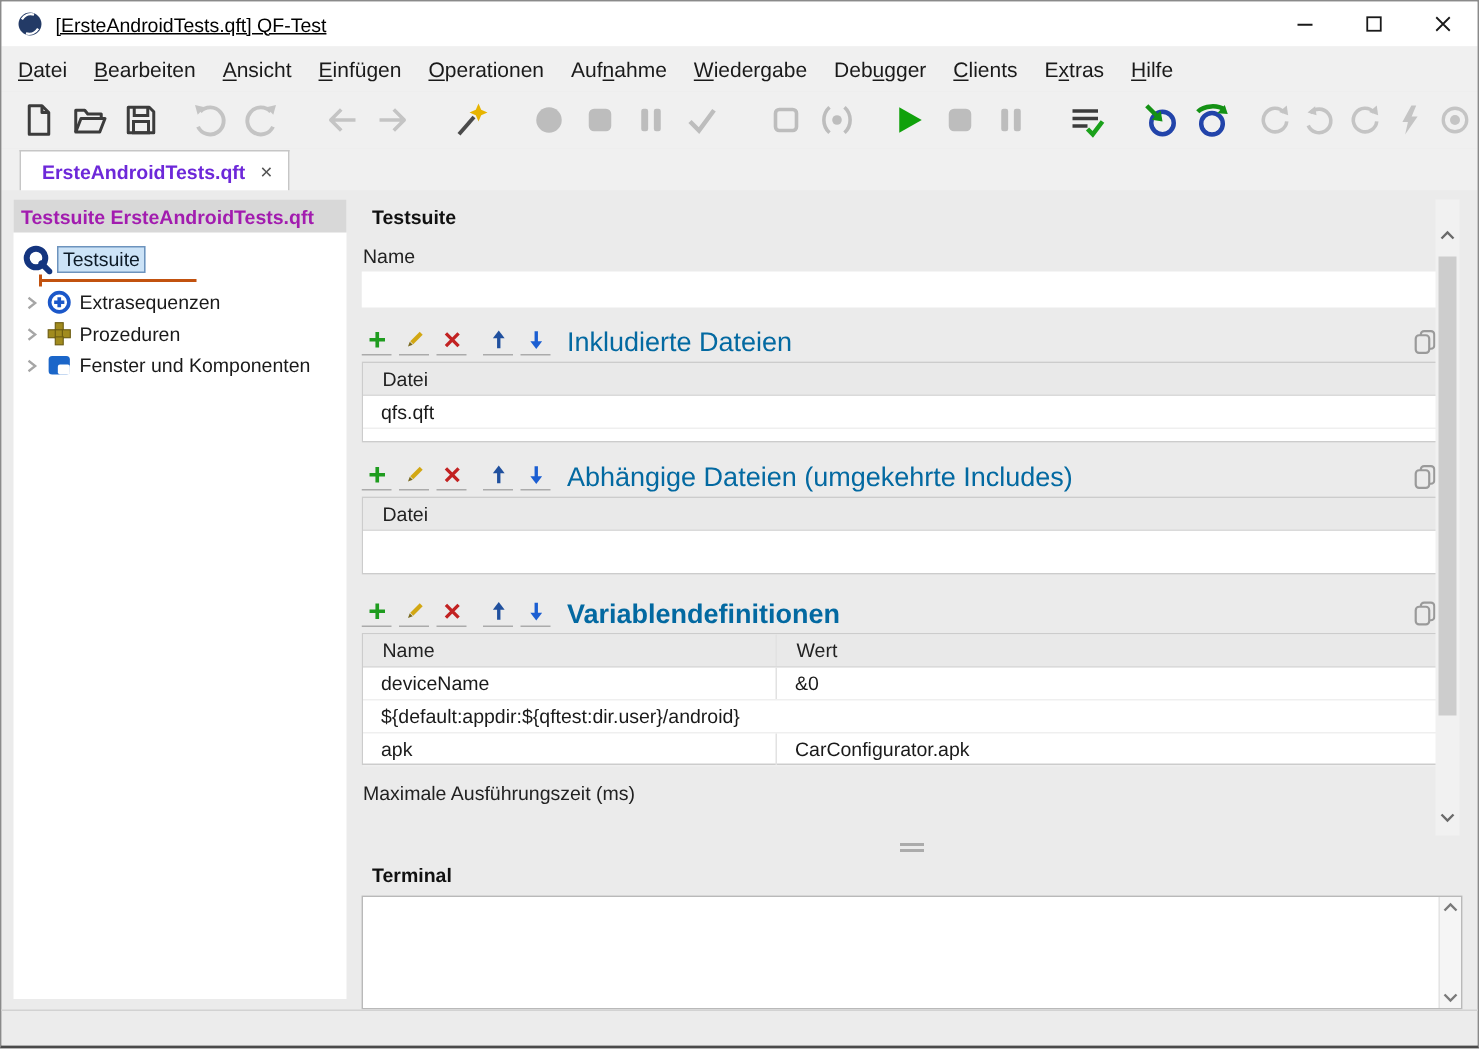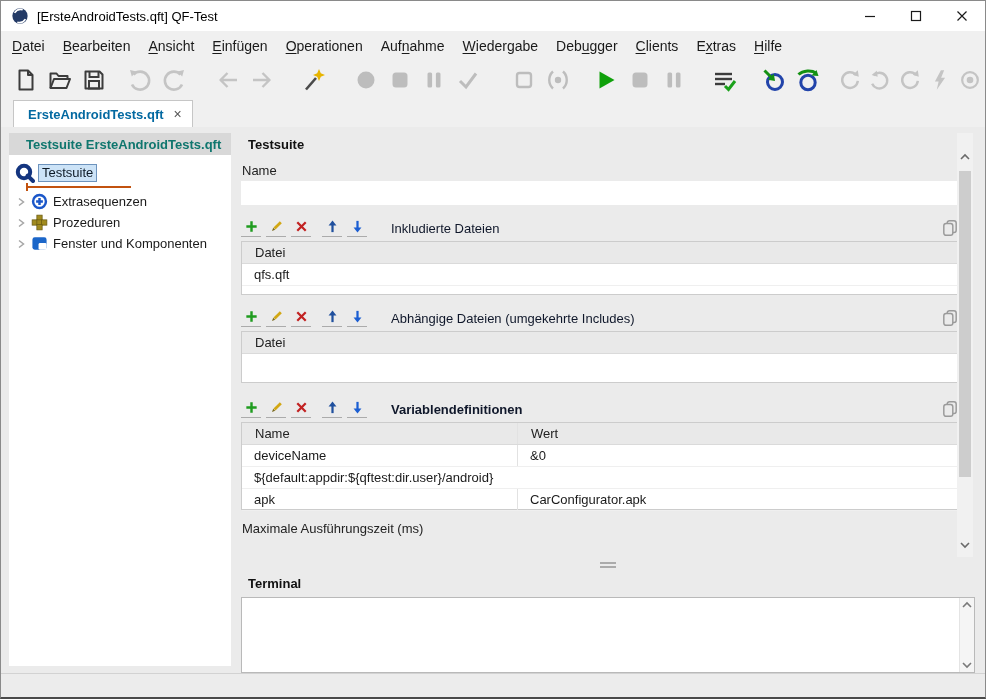--- a/index.html
+++ b/index.html
@@ -3,48 +3,48 @@
 <meta charset="utf-8">
 <style>
   * { box-sizing: border-box; margin: 0; padding: 0; }
   html,body { background:#cfcfcf; }
   body { font-family: "Liberation Sans", sans-serif; }
   .window {
     position: relative; width: 986px; height: 699px; background:#ebebeb;
     border:1px solid #8a8a8a; border-bottom:2px solid #4a4a4a; overflow:hidden;
   }
   
-  .titlebar { height:30px; background:#ffffff; display:flex; align-items:center; }
+  .titlebar { height:30px; background:#ffffff; display:flex; align-items:center;text-decoration:underline; }
   .titlebar .applogo { width:18px; height:18px; margin:0 8px 0 10px; }
   .titlebar .title { font-size:13px; color:#000; }
   .wincontrols { margin-left:auto; display:flex; height:100%; }
   .winbtn { width:46px; height:100%; display:flex; align-items:center; justify-content:center; }
   
   .menubar { height:30px; background:#f0f0f0; display:flex; align-items:center; padding-left:2px; }
   .menuitem { font-size:14px; color:#1a1a1a; padding:4px 9px; white-space:nowrap; }
   .mn { text-decoration:underline; text-underline-offset:2px; }
   
   .toolbar { height:38px; background:#f0f0f0; display:flex; align-items:center; padding-left:8px; }
   .tgroup { display:flex; align-items:center; }
   .tbtn { width:34px; height:32px; display:flex; align-items:center; justify-content:center; }
   .tbtn svg { width:26px; height:26px; }
   .sm .tbtn { width:30px; }
   .sm .tbtn svg { width:24px; height:24px; }
   
   .tabbar { height:28px; background:#f0f0f0; display:flex; align-items:flex-end; padding-left:12px; }
   .tab { background:#ffffff; border:1px solid #c6c6c6; border-bottom:none; height:27px;
          display:flex; align-items:center; padding:0 10px 0 14px; }
-  .tab .tlabel { font-size:13px; font-weight:bold; color:#0369a1; }
+  .tab .tlabel { font-size:13px; font-weight:bold; color:#6d28d9; }
   .tab .tclose { font-size:14px; color:#555; margin-left:10px; }
   
   .content { position:absolute; top:126px; left:0; right:0; height:547px; background:#ebebeb; }
   
   .treepanel { position:absolute; left:8px; top:6px; width:222px; height:533px; background:#ffffff; }
-  .treeheader { height:22px; background:#d8d8d8; font-size:13px; font-weight:bold; color:#0f766e;
-                display:flex; align-items:center; padding-left:17px; white-space:nowrap; }
+  .treeheader { height:22px; background:#d8d8d8; font-size:13px; font-weight:bold; color:#a21caf;
+                display:flex; align-items:center; padding-left:5px; white-space:nowrap; }
   .tree { padding:6px 0 0 4px; font-size:13px; color:#1a1a1a; }
   .trow { display:flex; align-items:center; height:21px; white-space:nowrap; }
   .trow .chev { width:16px; height:16px; margin-right:2px; display:flex; align-items:center; justify-content:center; }
   .trow .nodeicon { width:17px; height:17px; margin-right:5px; flex:0 0 auto; }
   .rootrow { height:24px; }
   .rootrow .nodeicon { width:20px; height:20px; margin:0 3px 0 2px; }
   .editbox { background:#cce3f7; border:1px solid #6d93bd; padding:0 3px 1px 3px; font-size:13px; color:#0d1a26; }
   .insertmark { position:relative; height:3px; margin:1px 0 2px 13px; width:105px; }
   .insertmark .hline { position:absolute; left:0; top:0; width:105px; height:2px; background:#c2520f; }
   .insertmark .vtick { position:absolute; left:0; top:-3px; width:2px; height:8px; background:#c2520f; }
@@ -52,21 +52,21 @@
   
   .details { position:absolute; left:240px; top:0; width:718px; height:430px; overflow:hidden; }
   .dtitle { font-size:13px; font-weight:bold; color:#111; margin:10px 0 0 7px; }
   .flabel { font-size:13px; color:#222; margin:11px 0 0 1px; }
   .nameinput { display:block; width:717px; height:24px; margin-top:3px; border:none; background:#ffffff;
                font-size:13px; padding:0 5px; font-family:"Liberation Sans",sans-serif; }
   .sectoolbar { display:flex; align-items:center; margin-top:13px; height:20px; }
   .mini { width:20px; height:18px; display:flex; align-items:flex-start; justify-content:center;
           border-bottom:1px solid #ababab; margin-right:5px; }
   .mini svg { width:15px; height:15px; }
-  .sectitle { font-size:13px; color:#0f172a; margin-left:19px; }
+  .sectitle { font-size:18px; color:#0369a1; margin-left:6px; }
   .copybtn { margin-left:auto; width:18px; height:18px; }
   .tbl { margin-top:3px; border:1px solid #cccccc; background:#ffffff; font-size:13px; color:#1a1a1a; }
   .tbl .hrow { background:#e9e9e9; height:22px; display:flex; align-items:center; border-bottom:1px solid #dadada; }
   .tbl .hcell { padding-left:13px; color:#222; }
   .tbl .drow { height:22px; display:flex; align-items:center; border-bottom:1px solid #efefef; }
   .tbl .dcell { padding-left:12px; }
   .col-name { width:276px; border-right:1px solid #e2e2e2; height:100%; display:flex; align-items:center; }
   .col-wert { flex:1; height:100%; display:flex; align-items:center; }
   
   .vscroll { position:absolute; right:12px; top:6px; width:16px; height:424px; background:#f1f1f1; }

